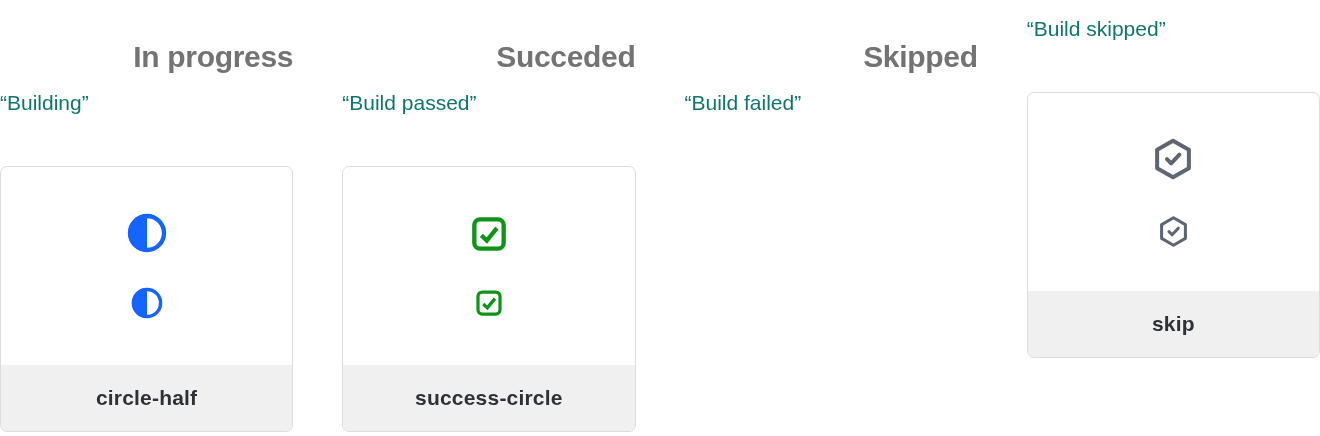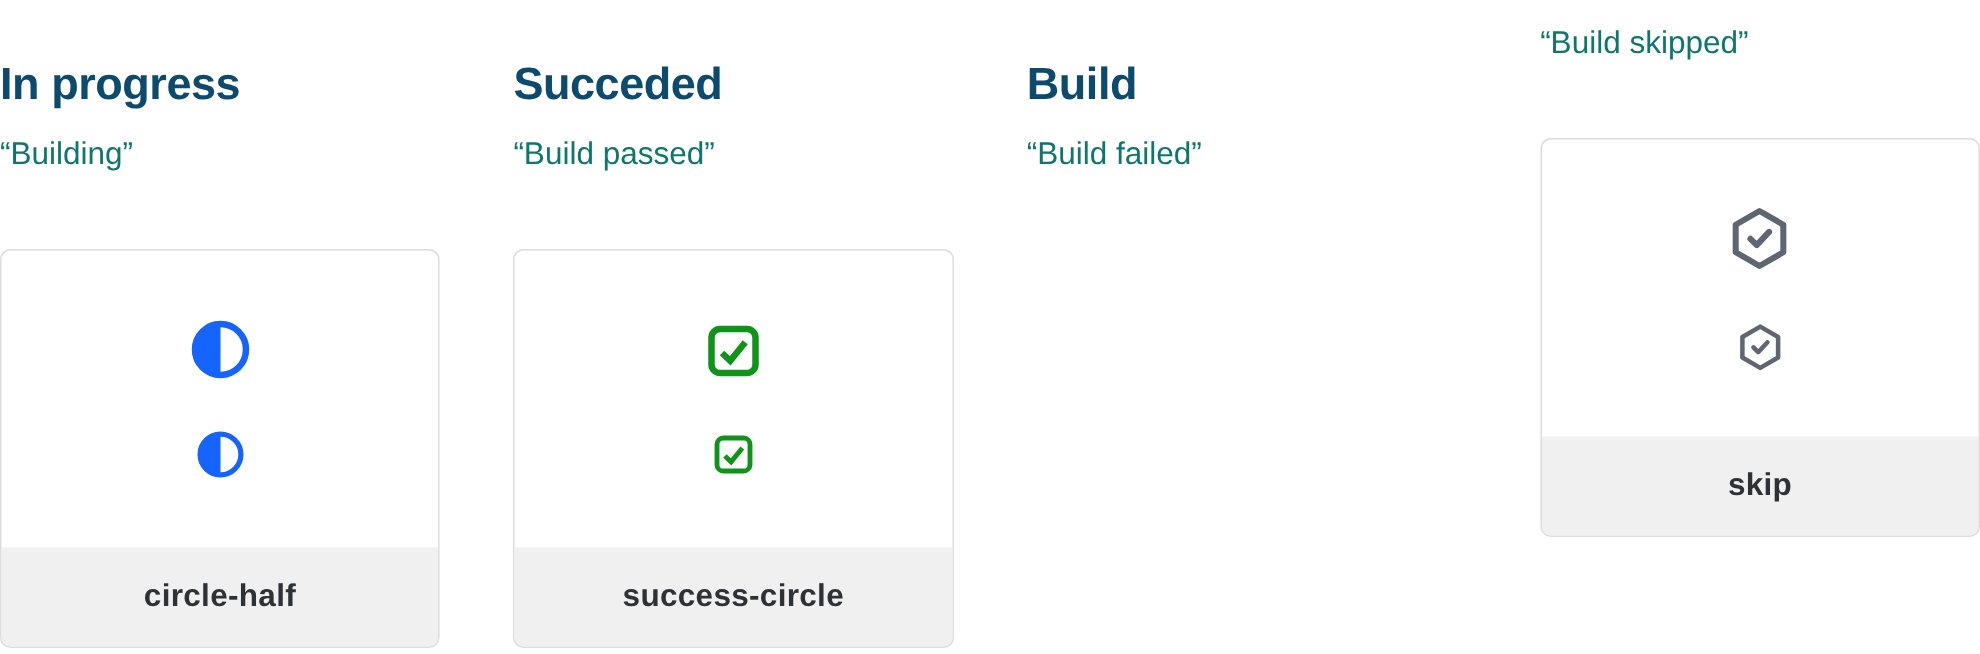--- a/index.html
+++ b/index.html
@@ -13,21 +13,22 @@
     display: grid;
     grid-template-columns: repeat(4, 1fr);
     gap: 49px;
     width: 1320px;
   }
   .col { min-width: 0; }
   .title {
     margin: 40px 0 0 0;
     font-size: 30px; line-height: 34px;
     font-weight: 700; letter-spacing: -0.3px;
-    color: #0c4a6e;
+    color: #737373;
+    text-align: right;
   }
   .subtitle {
     margin: 17px 0 0 0;
     font-size: 21px; line-height: 24px;
     font-weight: 500;
     color: #0f766e;
   }
   .card {
     margin-top: 51px;
     height: 266px;
@@ -104,21 +105,21 @@
             <rect x="3.2" y="3.2" width="17.6" height="17.6" rx="3.4" fill="none"></rect>
             <path d="M7.4 12.8 L10.7 15.9 L16.7 8.5" fill="none"></path>
           </svg>
         </span>
       </div>
       <div class="card-footer">success-circle</div>
     </div>
   </section>
 
   <section class="col c3">
-    <h2 class="title">Build</h2>
+    <h2 class="title">Skipped</h2>
     <p class="subtitle">“Build failed”</p>
   </section>
 
   <section class="col c4">
     <p class="subtitle">“Build skipped”</p>
     <div class="card">
       <div class="card-body">
         <span class="icon lg">
           <svg viewBox="0 0 24 24" fill="none" stroke-width="2.2" stroke-linecap="round" stroke-linejoin="round" stroke="#5f6672">
             <path d="M12 2 L20.66 7 L20.66 17 L12 22 L3.34 17 L3.34 7 Z" fill="none"></path>

